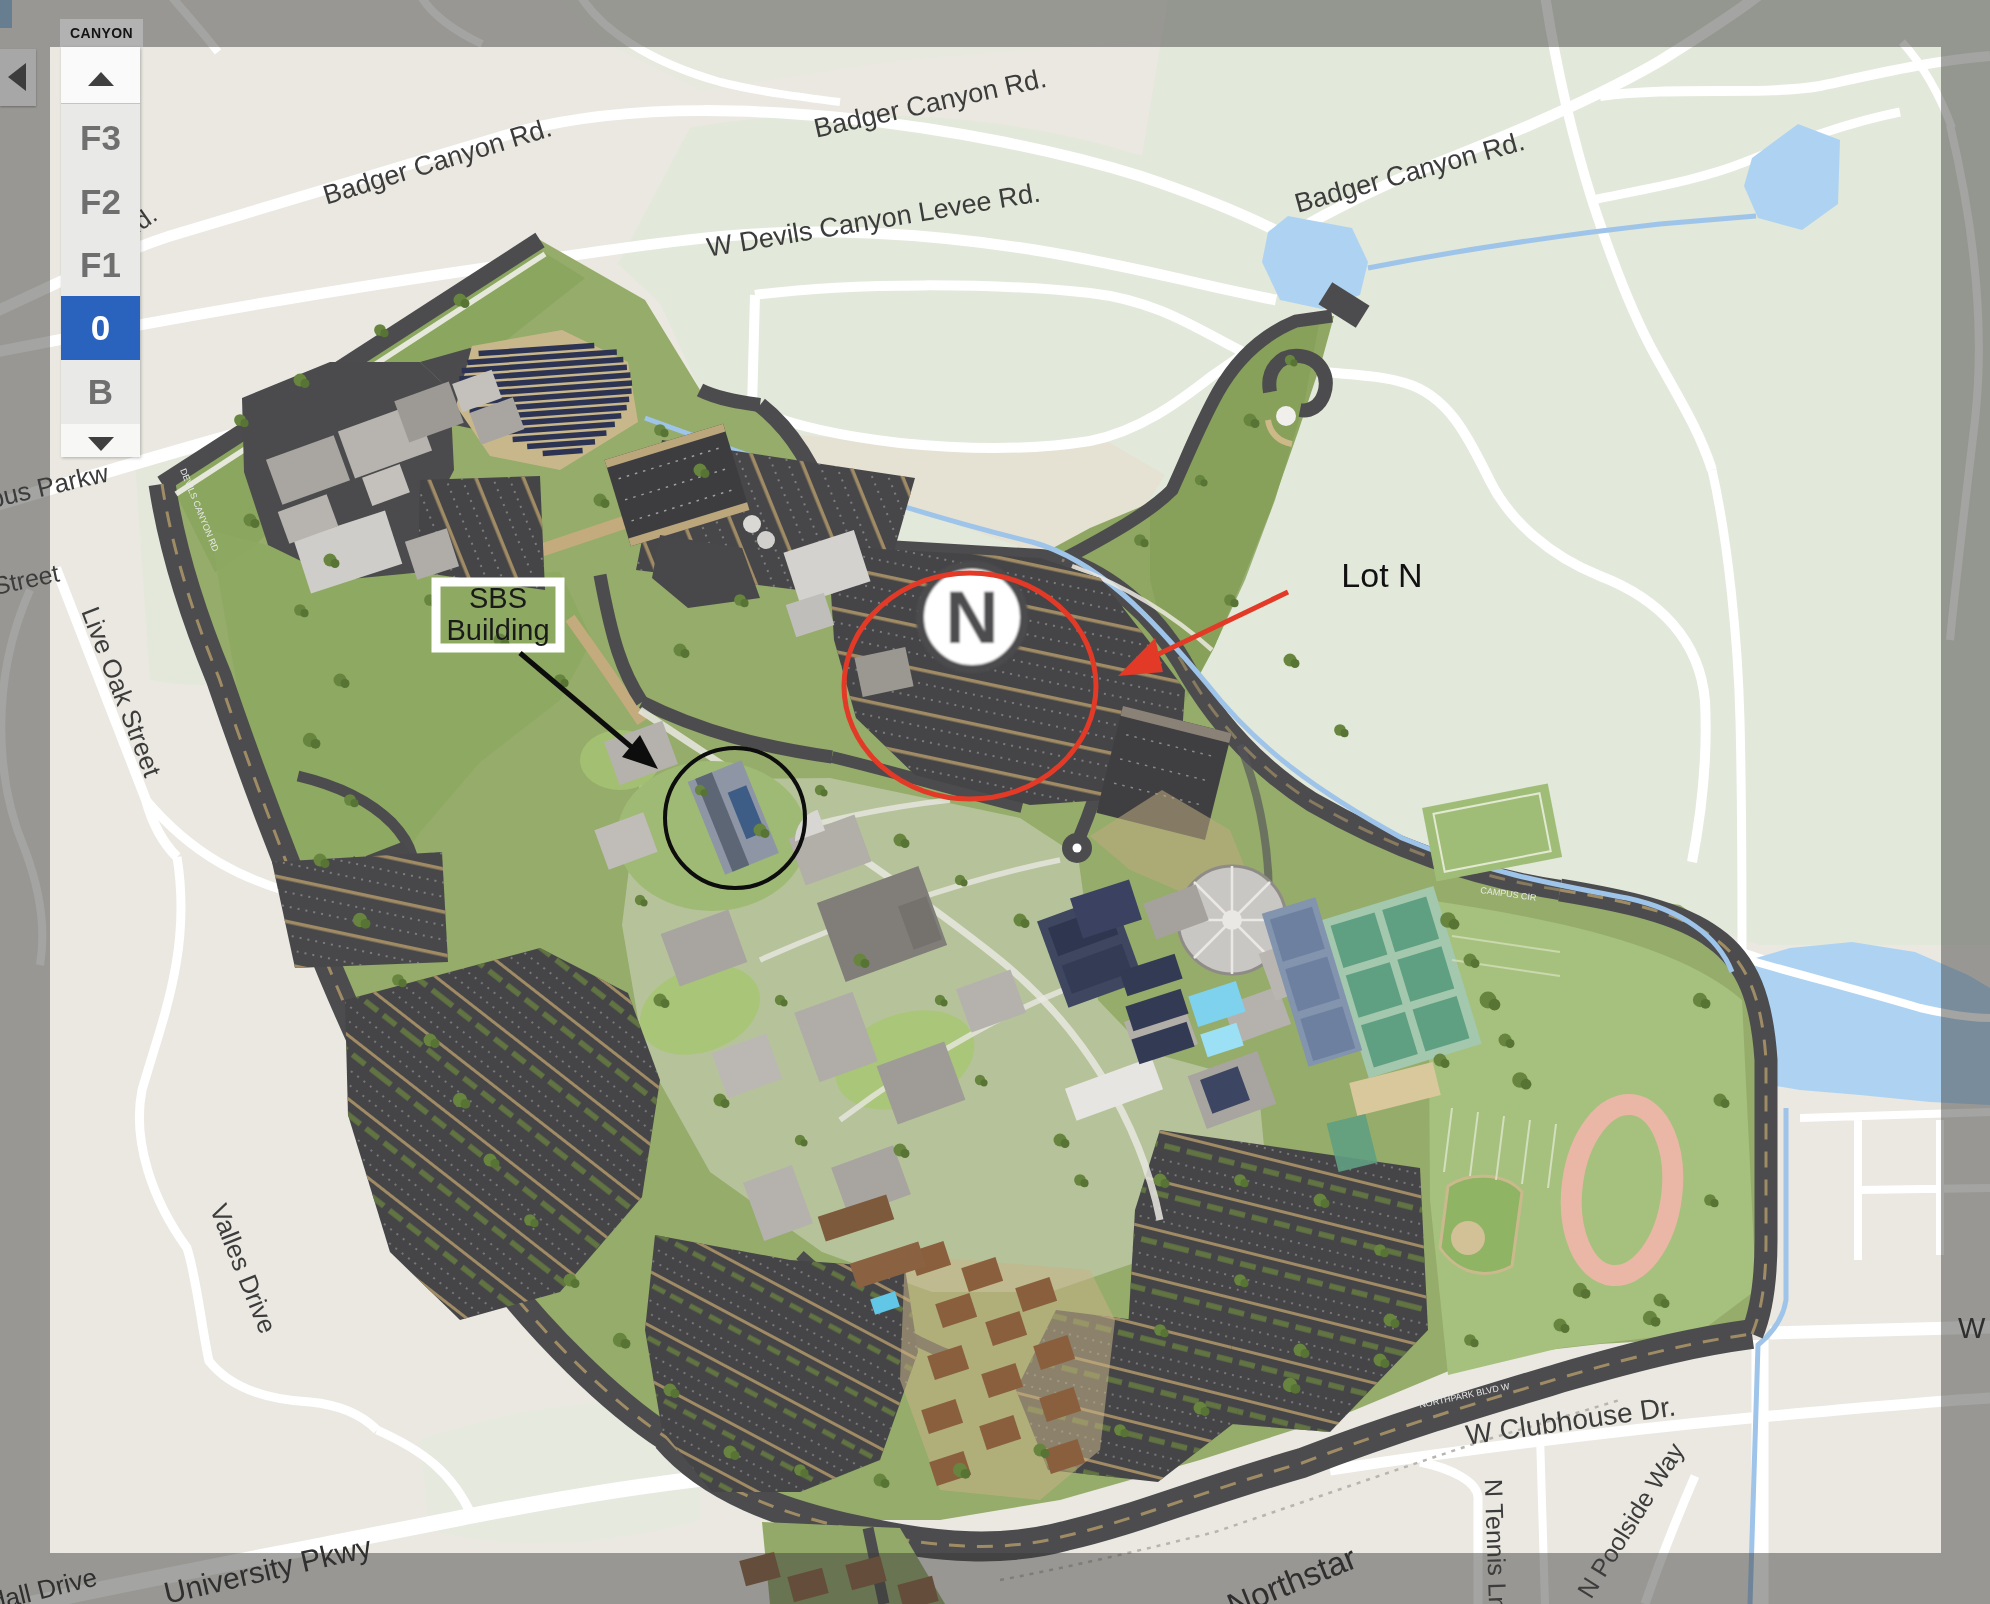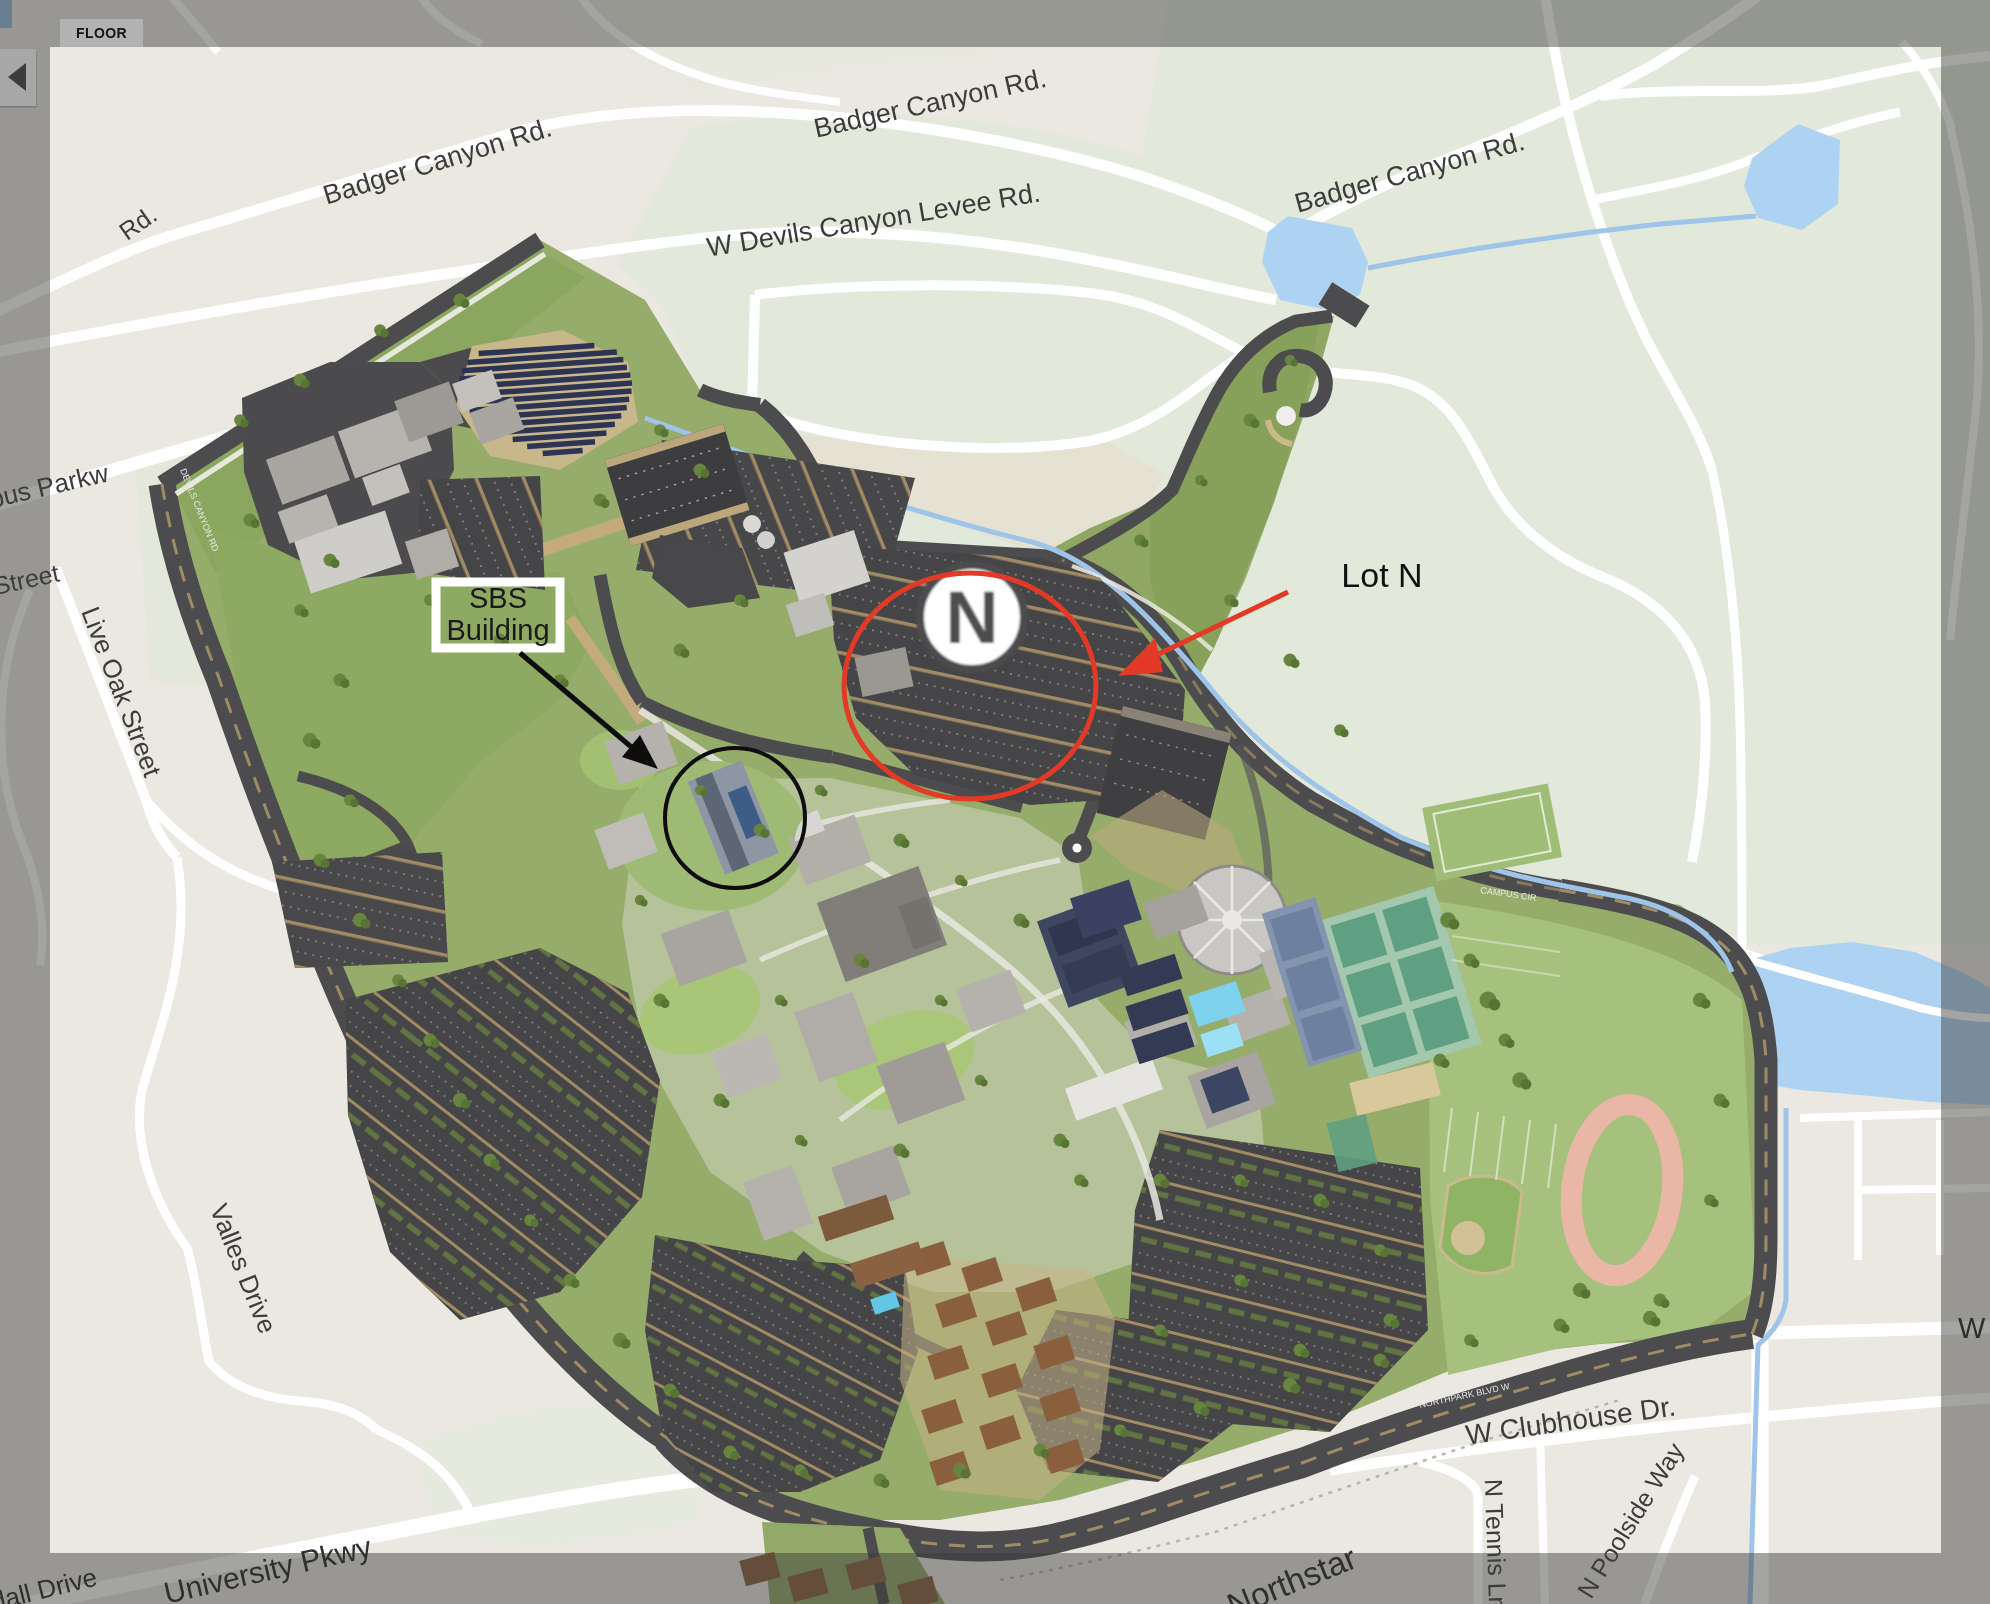--- a/index.html
+++ b/index.html
@@ -653,15 +653,26 @@
   <line x1="520" y1="653" x2="642" y2="756" stroke-width="5"></line>
   <path d="M658,769 L622,757 L640,735 Z" stroke="none"></path>
 </g>
 
 <circle cx="735" cy="818" r="70" fill="none" stroke="#0d0d0d" stroke-width="4"></circle>
 </svg>
 
 <div style="position:absolute;left:0;top:49px;width:36px;height:57px;background:#a7a7a7;box-shadow:0 1px 2px rgba(0,0,0,0.3);"></div>
 <div style="position:absolute;left:8px;top:63px;width:0;height:0;border-top:14px solid transparent;border-bottom:14px solid transparent;border-right:18px solid #3c3c3c;"></div>
 
-<div style="position:absolute;left:60px;top:19px;width:83px;height:28px;background:#b2b2b2;color:#141414;font-size:14px;font-weight:bold;text-align:center;line-height:29px;letter-spacing:0.4px;">FLOOR</div>
-
+<div style="position:absolute;left:60px;top:19px;width:83px;height:28px;background:#b2b2b2;color:#141414;font-size:14px;font-weight:bold;text-align:center;line-height:29px;letter-spacing:0.4px;">CANYON</div>
+
+<div style="position:absolute;left:61px;top:47px;width:79px;height:410px;background:#e9e9e8;box-shadow:1px 1px 3px rgba(0,0,0,0.25);">
+  <div style="position:absolute;left:0;top:0;width:79px;height:56px;background:#fafafa;border-bottom:1px solid #c4c4c4;"></div>
+  <div style="position:absolute;left:27px;top:25px;width:0;height:0;border-left:13px solid transparent;border-right:13px solid transparent;border-bottom:14px solid #3f3f3f;"></div>
+  <div style="position:absolute;left:0;top:59px;width:79px;height:64px;color:#6f6f6f;font-size:35px;font-weight:bold;text-align:center;line-height:64px;">F3</div>
+  <div style="position:absolute;left:0;top:123px;width:79px;height:64px;color:#6f6f6f;font-size:35px;font-weight:bold;text-align:center;line-height:64px;">F2</div>
+  <div style="position:absolute;left:0;top:187px;width:79px;height:62px;color:#6f6f6f;font-size:35px;font-weight:bold;text-align:center;line-height:62px;">F1</div>
+  <div style="position:absolute;left:0;top:249px;width:79px;height:64px;background:#2a63be;color:#ffffff;font-size:35px;font-weight:bold;text-align:center;line-height:64px;">0</div>
+  <div style="position:absolute;left:0;top:313px;width:79px;height:64px;color:#6f6f6f;font-size:35px;font-weight:bold;text-align:center;line-height:64px;">B</div>
+  <div style="position:absolute;left:0;top:377px;width:79px;height:33px;background:#f7f7f6;"></div>
+  <div style="position:absolute;left:27px;top:390px;width:0;height:0;border-left:13px solid transparent;border-right:13px solid transparent;border-top:14px solid #3f3f3f;"></div>
 </div>
+</div>
 
 </body></html>

